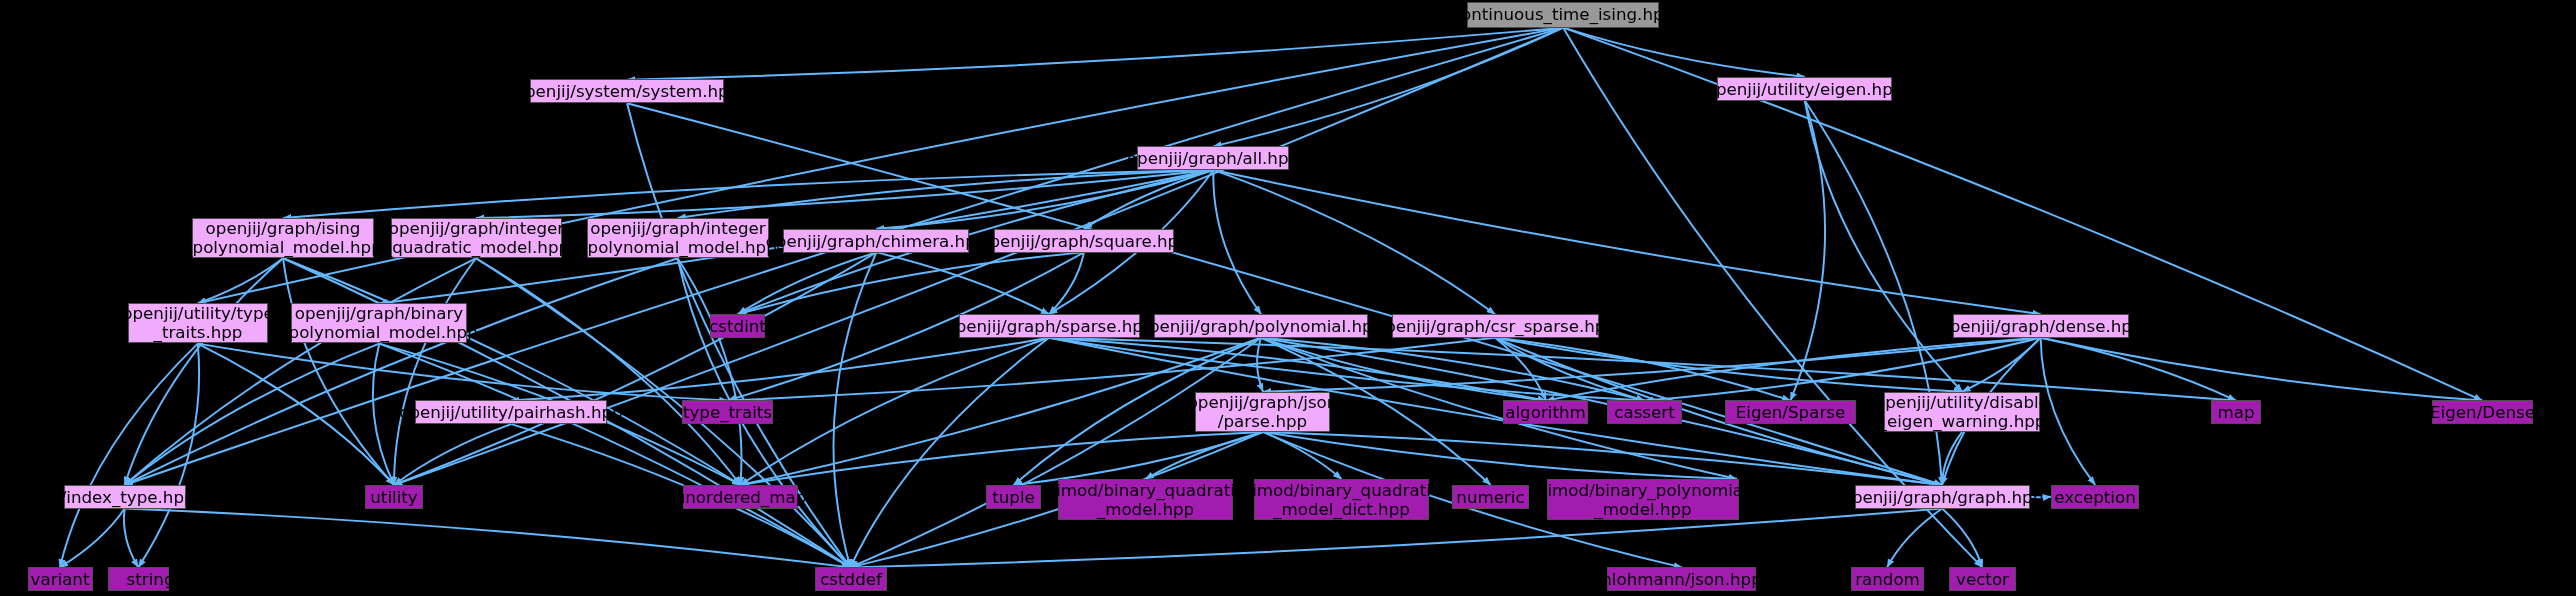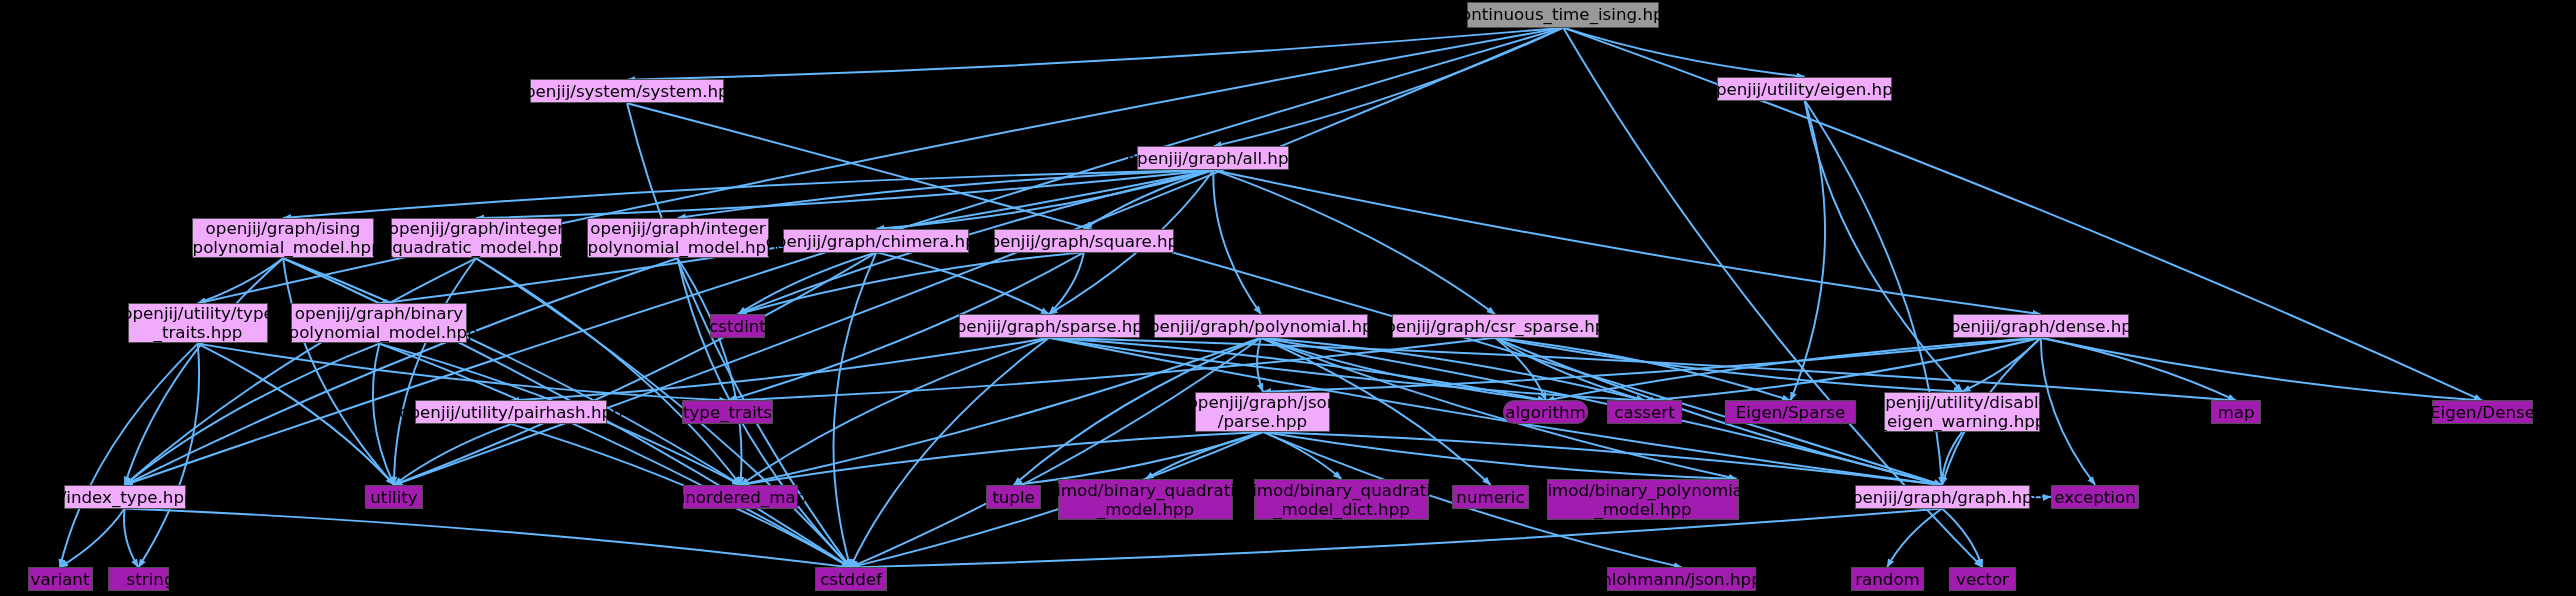--- a/index.html
+++ b/index.html
@@ -145,21 +145,21 @@
 _polynomial_model.hpp</div>
       <div class="node sys" style="left: 710px; top: 314px; width: 55px; height: 23.6px;">cstdint</div>
       <div class="node hdr" style="left: 959px; top: 314px; width: 181px; height: 23.6px;">openjij/graph/sparse.hpp</div>
       <div class="node hdr" style="left: 1154px; top: 314px; width: 214px; height: 23.6px;">openjij/graph/polynomial.hpp</div>
       <div class="node hdr" style="left: 1392px; top: 314px; width: 207px; height: 23.6px;">openjij/graph/csr_sparse.hpp</div>
       <div class="node hdr" style="left: 1953px; top: 314px; width: 176px; height: 23.6px;">openjij/graph/dense.hpp</div>
       <div class="node hdr" style="left: 415px; top: 400px; width: 192px; height: 23.6px;">openjij/utility/pairhash.hpp</div>
       <div class="node sys" style="left: 682px; top: 400px; width: 91px; height: 23.6px;">type_traits</div>
       <div class="node hdr" style="left: 1195px; top: 392px; width: 135px; height: 40px;">openjij/graph/json
 /parse.hpp</div>
-      <div class="node sys" style="left: 1503px; top: 400px; width: 85px; height: 23.6px; border-radius: 11px;">algorithm</div>
+      <div class="node sys" style="left: 1503px; top: 400px; width: 85px; height: 23.6px;">algorithm</div>
       <div class="node sys" style="left: 1607px; top: 400px; width: 75px; height: 23.6px;">cassert</div>
       <div class="node sys" style="left: 1725px; top: 400px; width: 131px; height: 23.6px;">Eigen/Sparse</div>
       <div class="node hdr" style="left: 1884px; top: 392px; width: 156px; height: 40px;">openjij/utility/disable
 _eigen_warning.hpp</div>
       <div class="node sys" style="left: 2211px; top: 400px; width: 50px; height: 23.6px;">map</div>
       <div class="node sys" style="left: 2432px; top: 400px; width: 101px; height: 23.6px;">Eigen/Dense</div>
       <div class="node hdr" style="left: 64px; top: 485px; width: 122px; height: 23.6px;">./index_type.hpp</div>
       <div class="node sys" style="left: 365px; top: 485px; width: 58px; height: 23.6px;">utility</div>
       <div class="node sys" style="left: 683px; top: 485px; width: 115px; height: 23.6px;">unordered_map</div>
       <div class="node sys" style="left: 986px; top: 485px; width: 55px; height: 23.6px;">tuple</div>

